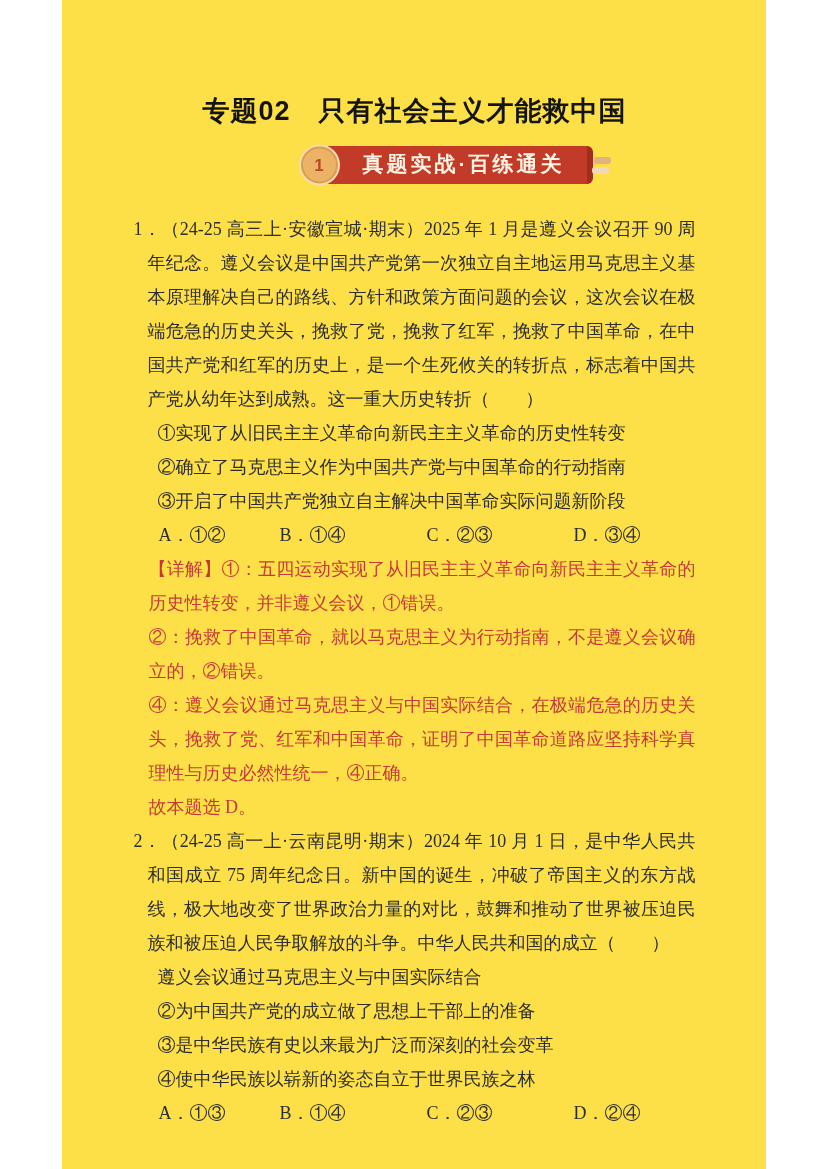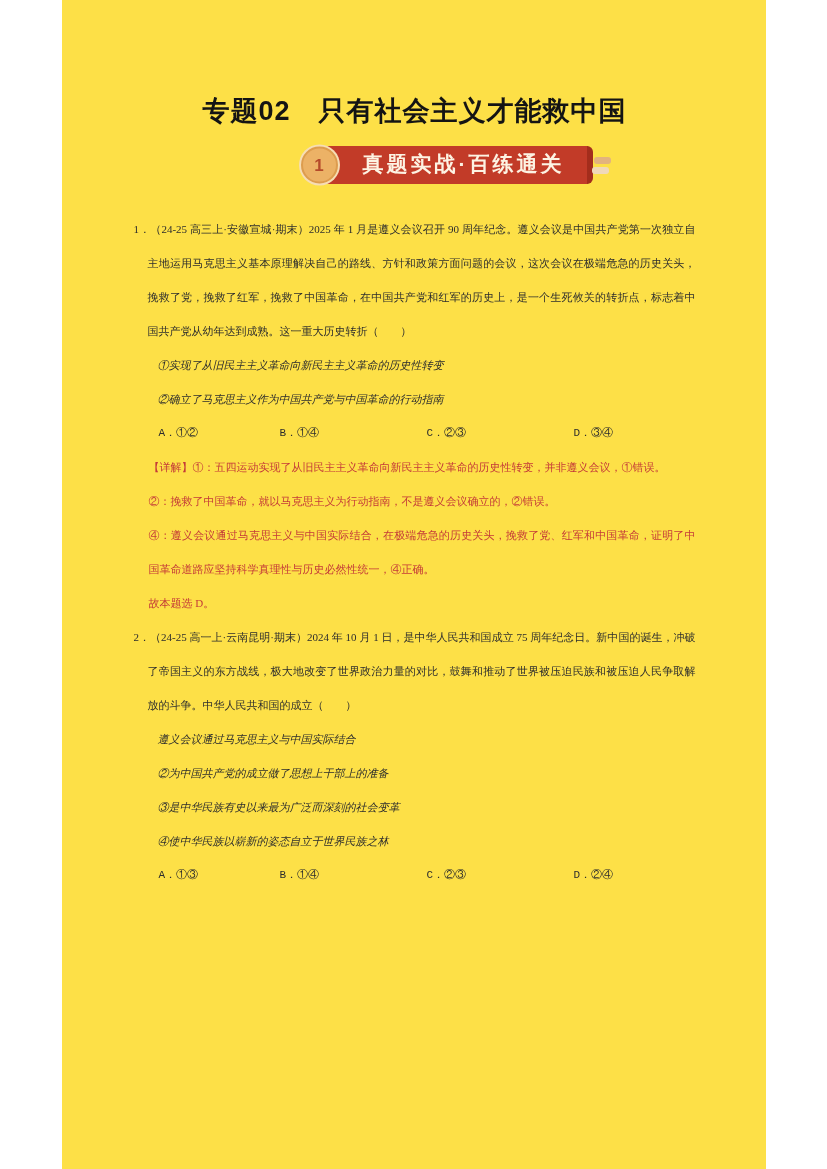--- a/index.html
+++ b/index.html
@@ -79,35 +79,34 @@
     position: absolute;
     right: -16px;
     width: 17px;
     height: 7px;
     border-radius: 3px;
   }
   .banner-dash.d1 { top: 11px; background: #e3b37e; right: -18px; }
   .banner-dash.d2 { top: 21px; background: #f0d9b8; }
 
   
-  .q-block { font-size: 11px; line-height: 34px; }
+  .q-block { font-size: 18px; line-height: 34px; }
   .q-stem {
     margin: 0;
     padding-left: 14px;
     text-indent: -14px;
     text-align: justify;
   }
-  .statements { margin: 0; padding: 0 0 0 24px; list-style: none; font-style: italic; }
+  .statements { margin: 0; padding: 0 0 0 24px; list-style: none; }
   .statement { line-height: 34px; }
   .choices {
     display: flex;
     padding-left: 25px;
     line-height: 34px;
     white-space: nowrap;
-    font-family: Liberation Mono, monospace;
   }
   .choice:nth-child(1) { width: 121px; }
   .choice:nth-child(2) { width: 147px; }
   .choice:nth-child(3) { width: 147px; }
   .choice:nth-child(4) { width: auto; }
 
   .answer {
     margin: 0;
     padding-left: 25px;
     line-height: 34px;
@@ -139,20 +138,21 @@
         <span class="banner-dash d1"></span>
         <span class="banner-dash d2"></span>
       </div>
     </div>
 
     <div class="q-block">
       <p class="q-stem"><span>1．</span><span>（24-25 高三上·安徽宣城·期末）2025 年 1 月是遵义会议召开 90 周年纪念。遵义会议是中国共产党第一次独立自主地运用马克思主义基本原理解决自己的路线、方针和政策方面问题的会议，这次会议在极端危急的历史关头，挽救了党，挽救了红军，挽救了中国革命，在中国共产党和红军的历史上，是一个生死攸关的转折点，标志着中国共产党从幼年达到成熟。这一重大历史转折（　　）</span></p>
       <ul class="statements">
         <li class="statement">①实现了从旧民主主义革命向新民主主义革命的历史性转变</li>
         <li class="statement">②确立了马克思主义作为中国共产党与中国革命的行动指南</li>
+        <li class="statement">③开启了中国共产党独立自主解决中国革命实际问题新阶段</li>
       </ul>
       <div class="choices">
         <span class="choice">A．①②</span>
         <span class="choice">B．①④</span>
         <span class="choice">C．②③</span>
         <span class="choice">D．③④</span>
       </div>
       <div class="explanation">
         <p>【详解】①：五四运动实现了从旧民主主义革命向新民主主义革命的历史性转变，并非遵义会议，①错误。</p>
         <p>②：挽救了中国革命，就以马克思主义为行动指南，不是遵义会议确立的，②错误。</p>

